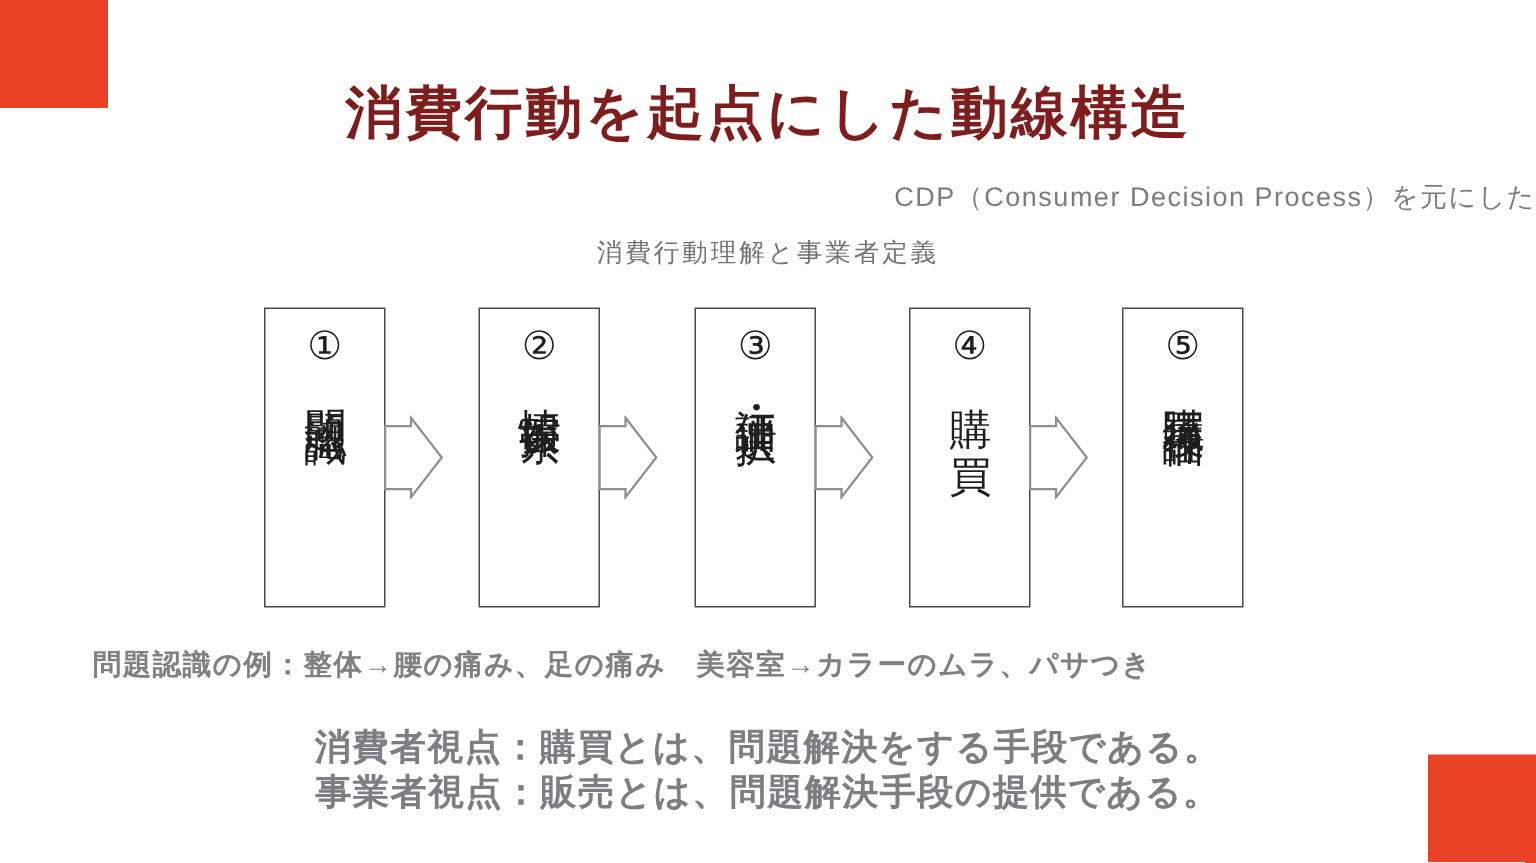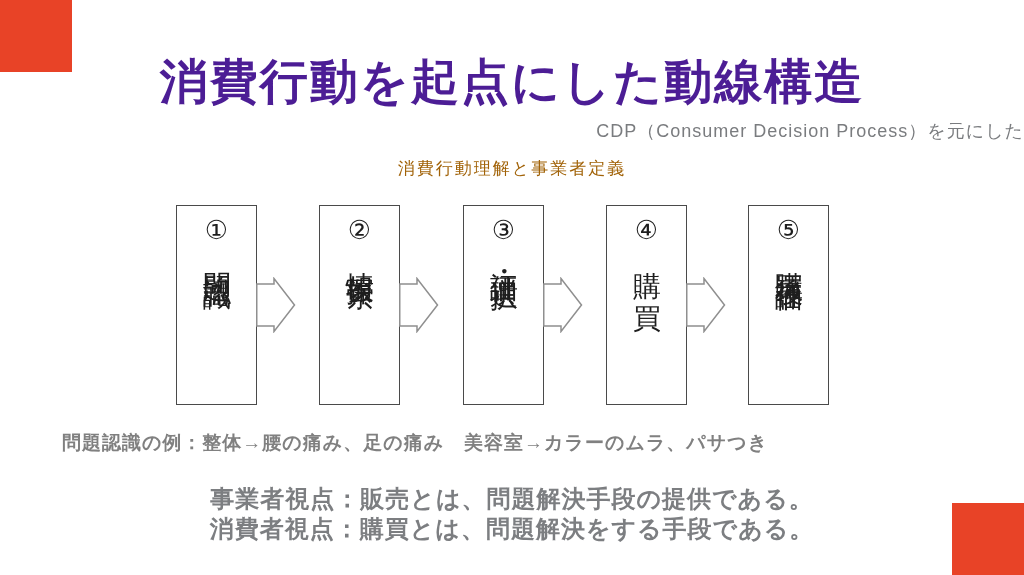--- a/index.html
+++ b/index.html
@@ -25,24 +25,24 @@
   .corner.tl { top: 0; left: 0; }
   .corner.br { right: 0; bottom: 0; }
 
   
   .title {
     position: absolute;
     top: 50px;
     left: 0;
     width: 1024px;
     text-align: center;
-    font-size: 48px;
+    font-size: 38px;
     font-weight: 600;
     letter-spacing: 2px;
-    color: #4c1d95;
+    color: #7f1d1d;
   }
   .subtitle1 {
     position: absolute;
     top: 119px;
     left: 0;
     width: 1024px;
     text-align: right;
     font-size: 18px;
     font-weight: 400;
     letter-spacing: 1px;
@@ -50,21 +50,21 @@
   }
   .subtitle2 {
     position: absolute;
     top: 157px;
     left: 0;
     width: 1024px;
     text-align: center;
     font-size: 17px;
     font-weight: 400;
     letter-spacing: 2px;
-    color: #a16207;
+    color: #737373;
   }
 
   
   .step-box {
     position: absolute;
     top: 205px;
     width: 81px;
     height: 200px;
     background: #ffffff;
     border: 1px solid #4a4a4a;
@@ -173,17 +173,17 @@
   <svg class="flow-arrow arr3" viewBox="0 0 40 56">
     <polygon points="0.75,7 18,7 18,1.5 38.5,28 18,54.5 18,49 0.75,49" fill="#ffffff" stroke="#8f8f8f" stroke-width="1.5"></polygon>
   </svg>
   <svg class="flow-arrow arr4" viewBox="0 0 40 56">
     <polygon points="0.75,7 18,7 18,1.5 38.5,28 18,54.5 18,49 0.75,49" fill="#ffffff" stroke="#8f8f8f" stroke-width="1.5"></polygon>
   </svg>
 
   <div class="example-note">問題認識の例：整体→腰の痛み、足の痛み　美容室→カラーのムラ、パサつき</div>
 
   <div class="viewpoints">
+    <div>消費者視点：購買とは、問題解決をする手段である。</div>
     <div>事業者視点：販売とは、問題解決手段の提供である。</div>
-    <div>消費者視点：購買とは、問題解決をする手段である。</div>
   </div>
 
 </div>
 
 </body></html>

